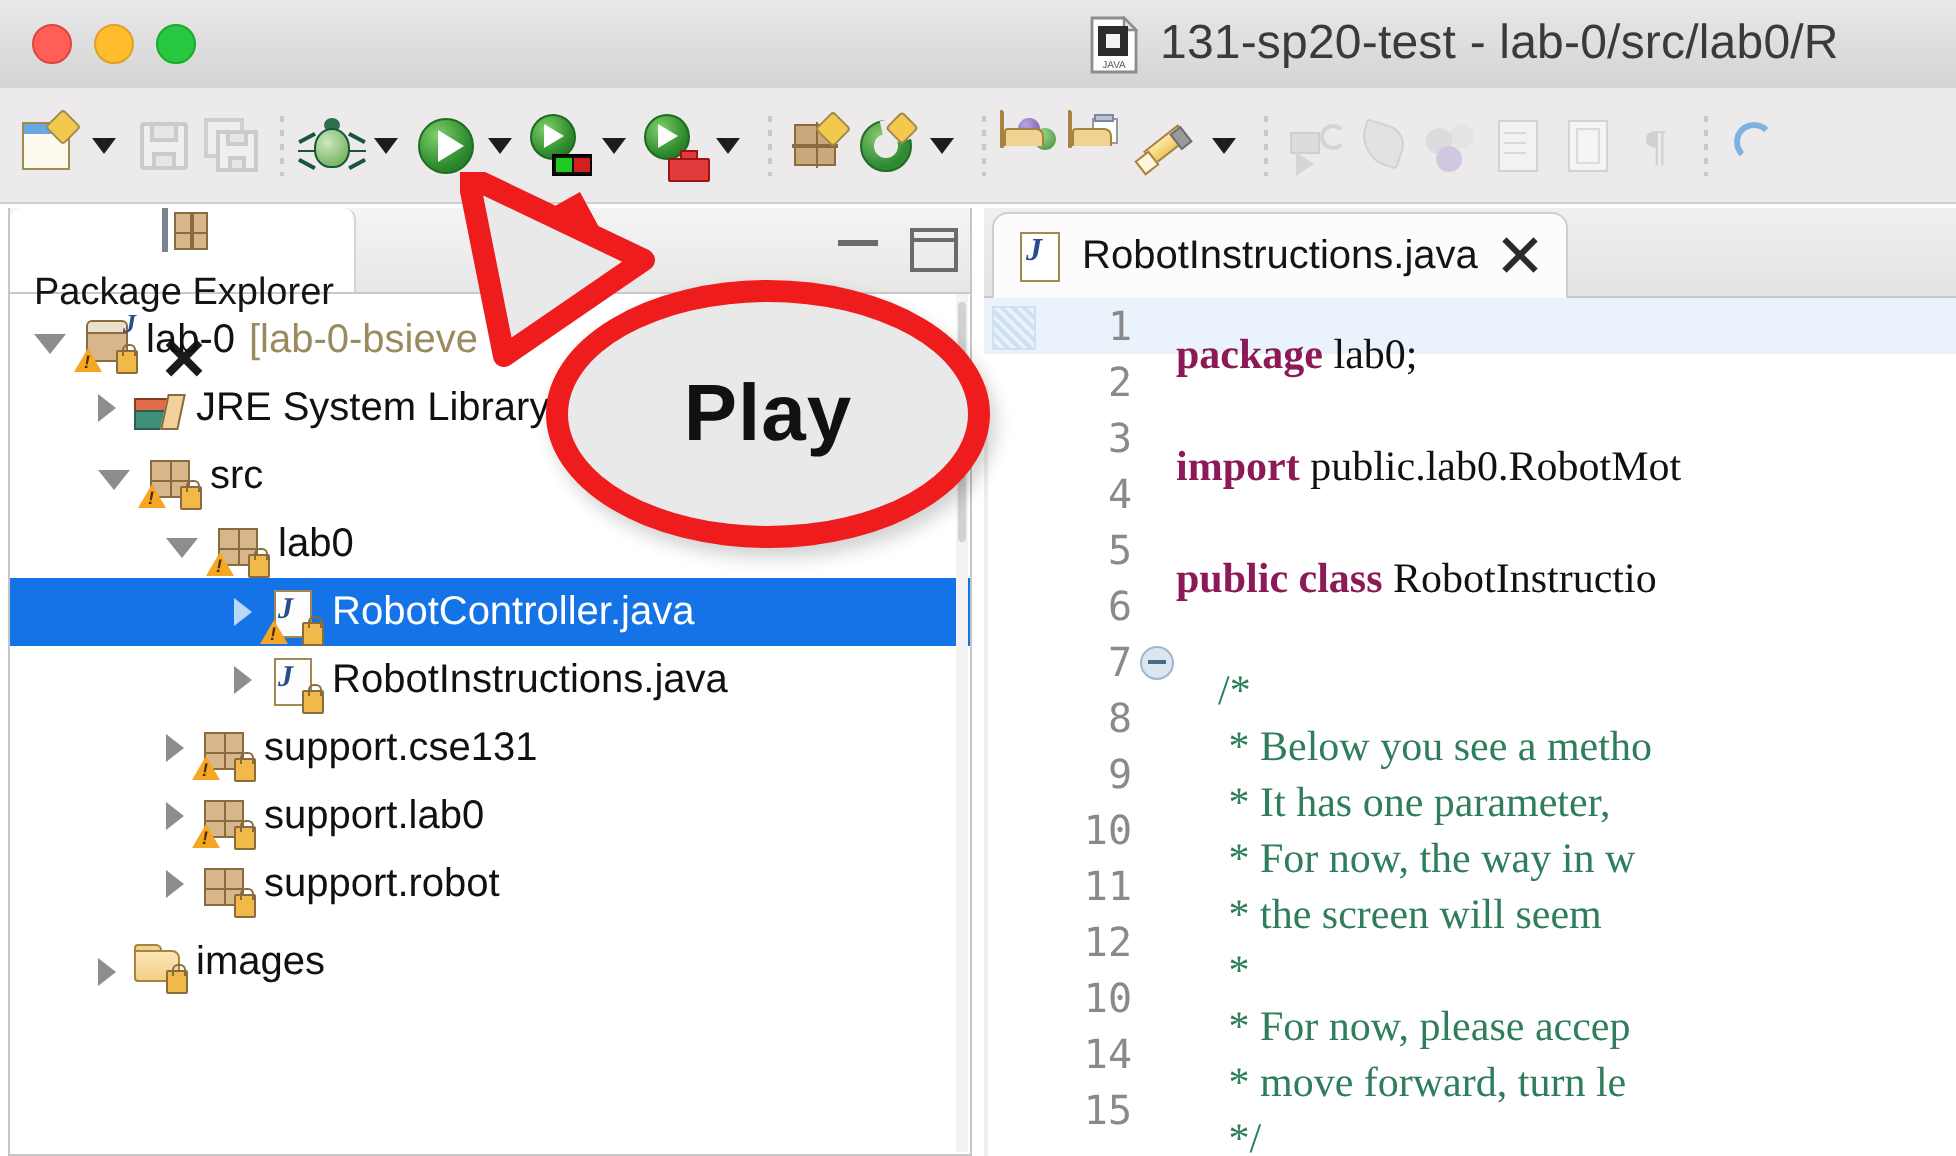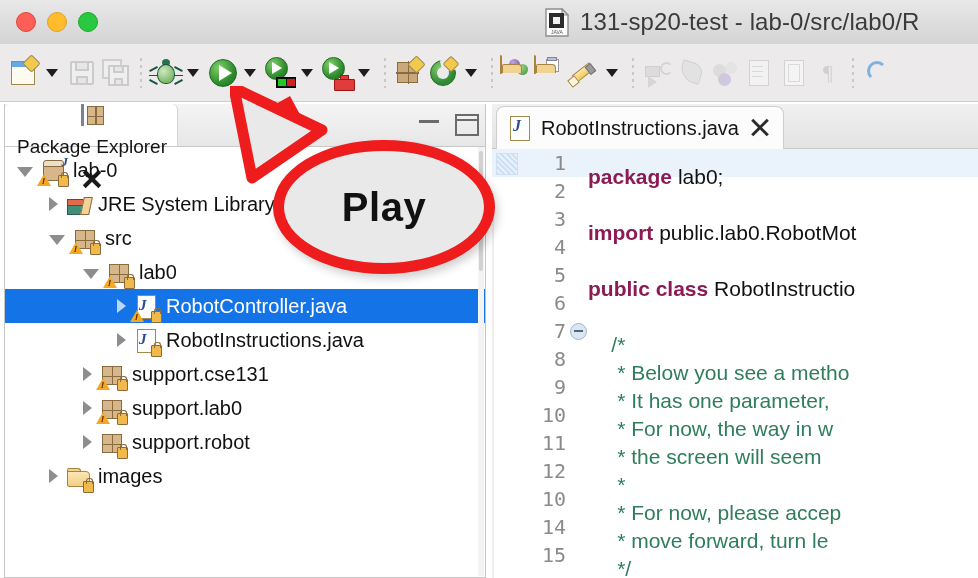--- a/index.html
+++ b/index.html
@@ -247,21 +247,21 @@
   .marker{width:28px;height:28px;flex:0 0 auto;position:relative;}
   .marker .dbg{position:absolute;left:4px;top:4px;width:20px;height:20px;
     background:repeating-linear-gradient(45deg,#cfe0f2 0 2px,#e9f1fa 2px 4px);border:1px solid #cfe0f2;}
   .lnum{width:46px;text-align:right;padding-right:2px;flex:0 0 auto;
     font-family:"DejaVu Sans Mono", monospace;font-size:20px;color:#8a8a8a;}
   .fold{position:static;}
   .foldcell{width:20px;flex:0 0 auto;position:relative;height:28px;}
   .foldcell .circ{position:absolute;left:2px;top:6px;width:15px;height:15px;border-radius:50%;background:#dbe6f0;border:1px solid #9fb6cc;}
   .foldcell .circ:after{content:"";position:absolute;left:3px;top:6px;width:9px;height:1.6px;background:#4a6a86;}
   .ctext{
-    font-family:Liberation Sans, sans-serif;font-size:21px;color:#111;
+    font-family:Liberation Serif, serif;font-size:21px;color:#111;
     white-space:pre;flex:0 0 auto;letter-spacing:0px;margin-top:28px;
   }
   .kw{color:#8c1a56;font-weight:bold;}
   .cm{color:#2e7d5b;}
 
   .ed-rail{position:absolute;left:0;top:44px;width:2px;bottom:0;background:#eeeeee;}
 
   
   .callout{position:absolute;left:248px;top:106px;width:232px;height:160px;pointer-events:none;}
   .bubble{
@@ -505,20 +505,21 @@
       <div class="trow" style="padding-left:12px;">
         <span class="twist open"></span>
         <span class="ticon i-proj">
           <i class="box"></i>
             <i class="lid"></i>
             <i class="j">J</i>
             <i class="i-warn"></i>
             <i class="i-lock"></i>
         </span>
         <span class="tlabel">lab-0</span>
+        <span class="tsub">[lab-0-bsieve</span>
       </div>
 
       <div class="trow" style="padding-left:44px;">
         <span class="twist"></span>
         <span class="ticon i-jre">
           <i class="b2"></i>
             <i class="b1"></i>
             <i class="b3"></i>
         </span>
         <span class="tlabel">JRE System Library</span>
@@ -588,21 +589,21 @@
 
       <div class="trow" style="padding-left:78px;">
         <span class="twist"></span>
         <span class="ticon i-pkg">
           <i class="grid"></i>
             <i class="i-lock"></i>
         </span>
         <span class="tlabel">support.robot</span>
       </div>
 
-      <div class="trow" style="padding-left:44px;">
+      <div class="trow" style="padding-left:44px;align-items:flex-end;">
         <span class="twist"></span>
         <span class="ticon i-folder">
           <i class="fb"></i>
             <i class="f"></i>
             <i class="i-lock"></i>
         </span>
         <span class="tlabel">images</span>
       </div>
 
     </div>

